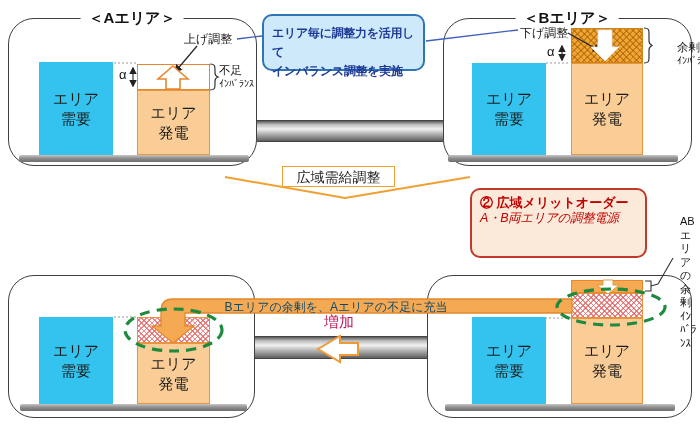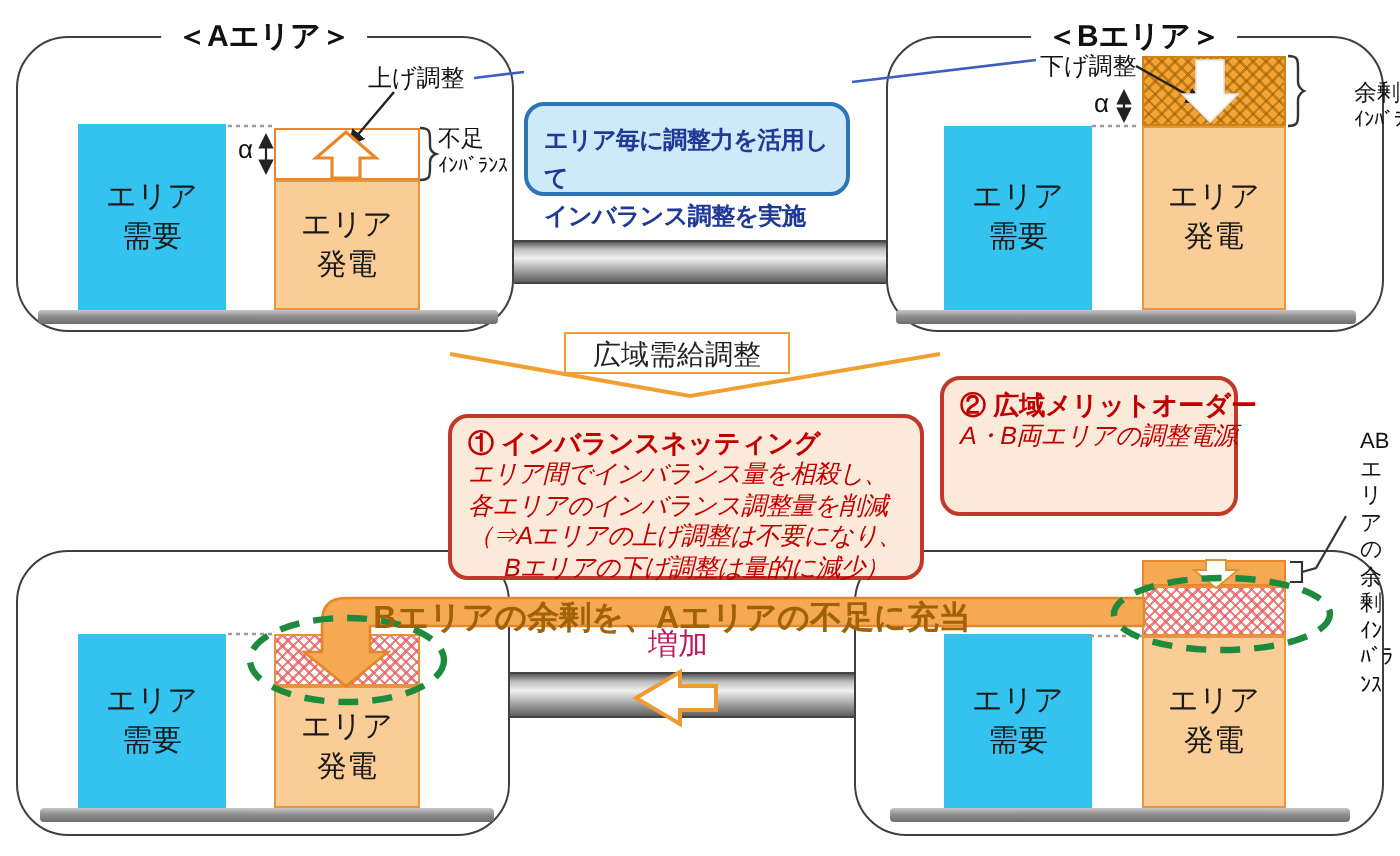--- a/index.html
+++ b/index.html
@@ -26,21 +26,21 @@
   .wide-box{border:1.5px solid #F0A030;background:#fff;font-size:14px;color:#222;text-align:center;line-height:20px;z-index:6;box-sizing:border-box;white-space:nowrap;}
   .red-box{background:#FBE9D9;border:2px solid #C0392B;border-radius:10px;color:#C00000;padding:4px 8px;z-index:6;box-sizing:border-box;}
   .red-box .t{font-weight:bold;font-size:13px;line-height:17px;white-space:nowrap;}
   .red-box .l{font-size:12.5px;letter-spacing:-0.35px;line-height:15.5px;white-space:nowrap;font-style:italic;}
   .red-box .indent{padding-left:18px;}
   .small-label{font-size:12px;color:#111;white-space:nowrap;z-index:6;}
   .tiny-label{font-size:11.5px;color:#111;white-space:nowrap;z-index:6;line-height:13px;}
   .tiny2{font-size:10px;}
   .alpha{font-size:13px;color:#111;z-index:6;}
   .ab-label{font-size:11px;line-height:13.5px;color:#111;white-space:pre-line;z-index:6;padding-left:32px;}
-  .transfer-text{font-size:16px;font-weight:bold;color:#a16207;white-space:nowrap;z-index:6;transform:translateX(-50%);}
+  .transfer-text{font-size:12px;font-weight:normal;color:#0c4a6e;white-space:nowrap;z-index:6;transform:translateX(-50%);}
   .increase{font-size:15px;font-weight:500;color:#be185d;white-space:nowrap;z-index:6;transform:translateX(-50%);}
   svg.overlay{position:absolute;left:0;top:0;z-index:5;pointer-events:none;}
 </style>
 </head>
 <body>
 
 <div id="stage">
 
   <div class="abs panel" style="left:8px;top:18px;width:249px;height:148px;"></div>
   <div class="abs panel" style="left:443px;top:18px;width:249px;height:148px;"></div>
@@ -133,34 +133,27 @@
     <path d="M598,30 L612,30 L612,47 L619,47 L605,61 L591,47 L598,47 Z" fill="#fff" stroke="#e3e3e3" stroke-width="0.8"></path>
     <path d="M603,280 L613,280 L613,285 L619,285 L608,294 L597,285 L603,285 Z" fill="#fff" stroke="#DA9430" stroke-width="0.9"></path>
     <path d="M318,349 L340,336 L340,343 L358,343 L358,355 L340,355 L340,362 Z" fill="#fff" stroke="#F09A35" stroke-width="2"></path>
 
     <ellipse cx="173.5" cy="330" rx="48.5" ry="21" fill="none" stroke="#1E8A3E" stroke-width="3.2" stroke-dasharray="10,7"></ellipse>
     <ellipse cx="611" cy="307" rx="54" ry="18" fill="none" stroke="#1E8A3E" stroke-width="3.2" stroke-dasharray="10,7"></ellipse>
 
     <path d="M645,281 L651,281 L651,291 L645,291 M651,286 L658,284 L673,258" fill="none" stroke="#333" stroke-width="1.1"></path>
   </svg>
 
-  <div class="abs note-box" style="left:262px;top:14px;width:163px;height:47px;margin-top:37px;">エリア毎に調整力を活用して
+  <div class="abs note-box" style="left:262px;top:14px;width:163px;height:57px;">エリア毎に調整力を活用して
 インバランス調整を実施</div>
 
   <div class="abs wide-box" style="left:282px;top:166px;width:113px;height:21px;">広域需給調整</div>
 
-  <div class="abs red-box" style="left:224px;top:207px;width:238px;height:83px;">
-    <div class="t">① インバランスネッティング</div>
-    <div class="l">エリア間でインバランス量を相殺し、</div>
-    <div class="l">各エリアのインバランス調整量を削減</div>
-    <div class="l">（⇒Aエリアの上げ調整は不要になり、</div>
-    <div class="l indent">Bエリアの下げ調整は量的に減少）</div>
-  </div>
 
-  <div class="abs red-box" style="left:470px;top:188px;width:149px;height:70px;">
+  <div class="abs red-box" style="left:470px;top:188px;width:177px;height:70px;">
     <div class="t">② 広域メリットオーダー</div>
     <div class="l">A・B両エリアの調整電源</div>
   </div>
 
   <div class="abs small-label" style="left:184px;top:31px;">上げ調整</div>
   <div class="abs small-label" style="left:520px;top:25px;">下げ調整</div>
   <div class="abs alpha" style="left:119px;top:67px;">α</div>
   <div class="abs alpha" style="left:547px;top:44px;">α</div>
 
   <div class="abs tiny-label" style="left:219px;top:64px;">

